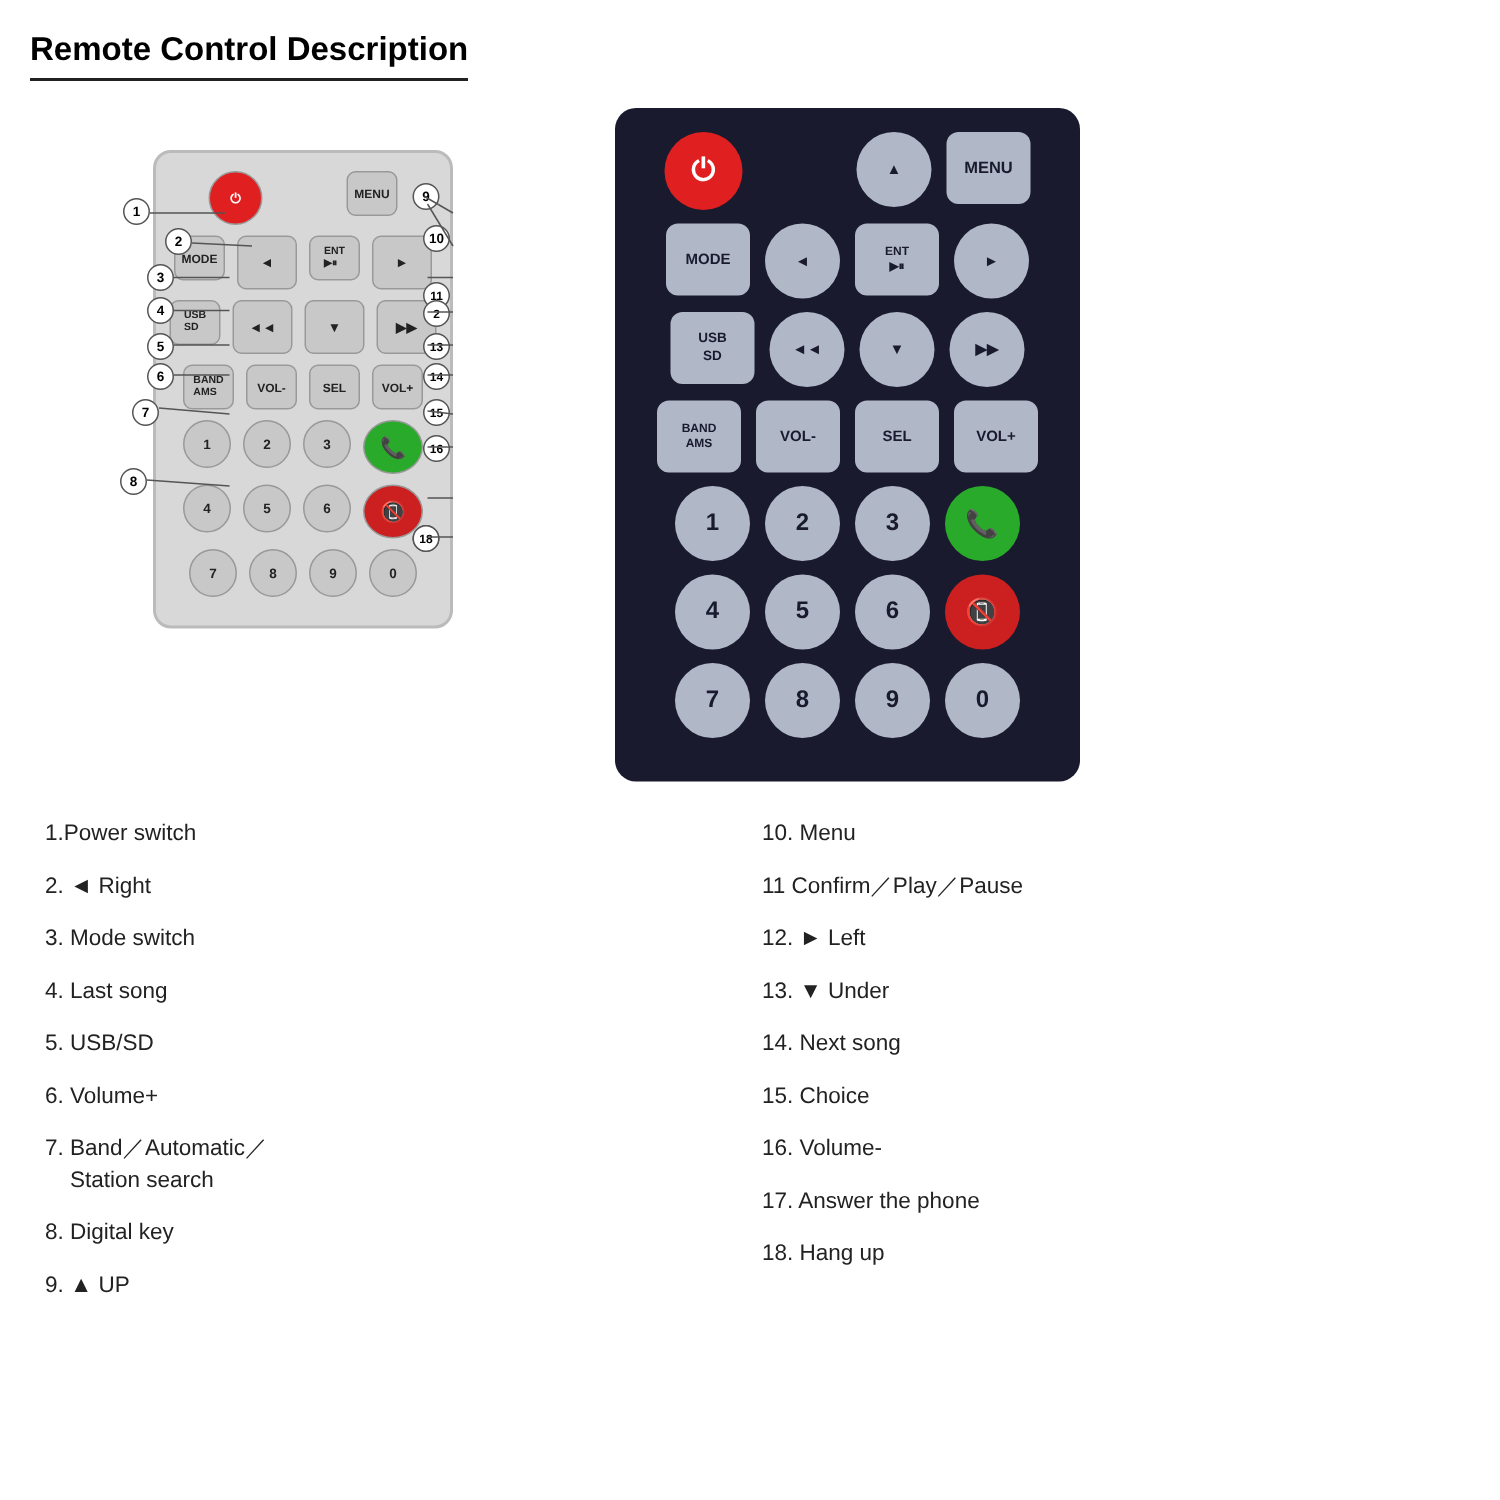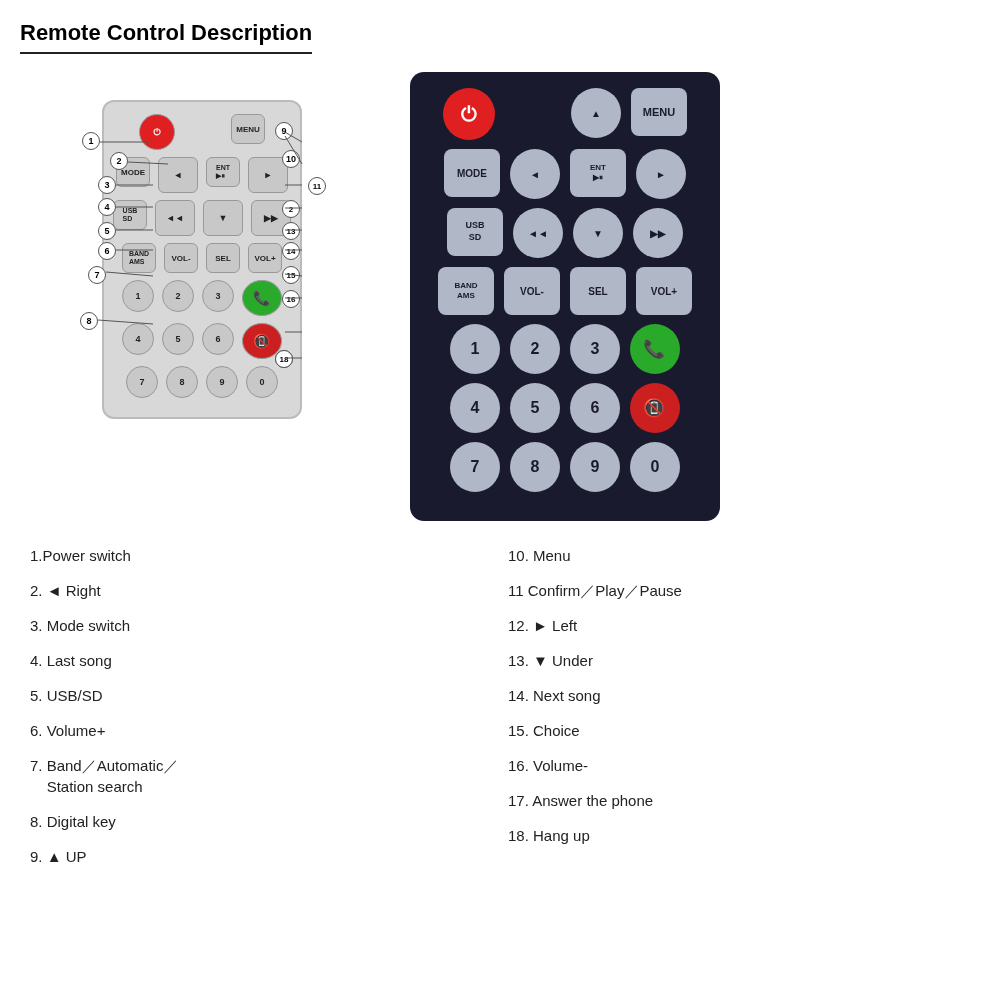--- a/index.html
+++ b/index.html
@@ -239,21 +239,21 @@
     <div class="callout" style="left:62px;top:60px;">1</div>
     <div class="callout" style="left:90px;top:80px;">2</div>
     <div class="callout" style="left:78px;top:104px;">3</div>
     <div class="callout" style="left:78px;top:126px;">4</div>
     <div class="callout" style="left:78px;top:150px;">5</div>
     <div class="callout" style="left:78px;top:170px;">6</div>
     <div class="callout" style="left:68px;top:194px;">7</div>
     <div class="callout" style="left:60px;top:240px;">8</div>
     <div class="callout" style="left:255px;top:50px;">9</div>
     <div class="callout" style="left:262px;top:78px;text-align:center;">10</div>
-    <div class="callout" style="left:262px;top:105px;font-size:8px;margin-left:26px;">11</div>
+    <div class="callout" style="left:262px;top:116px;font-size:8px;">11</div>
     <div class="callout" style="left:262px;top:128px;font-size:8px;">2</div>
     <div class="callout" style="left:262px;top:150px;font-size:8px;">13</div>
     <div class="callout" style="left:262px;top:170px;font-size:8px;text-align:center;">14</div>
     <div class="callout" style="left:262px;top:194px;font-size:8px;">15</div>
     <div class="callout" style="left:262px;top:218px;font-size:8px;">16</div>
     <div class="callout" style="left:255px;top:264px;font-size:8px;margin-top:14px;">17</div>
     <div class="callout" style="left:255px;top:278px;font-size:8px;">18</div>
 
     <svg style="position:absolute;top:0;left:0;width:370px;height:430px;pointer-events:none;">
 

